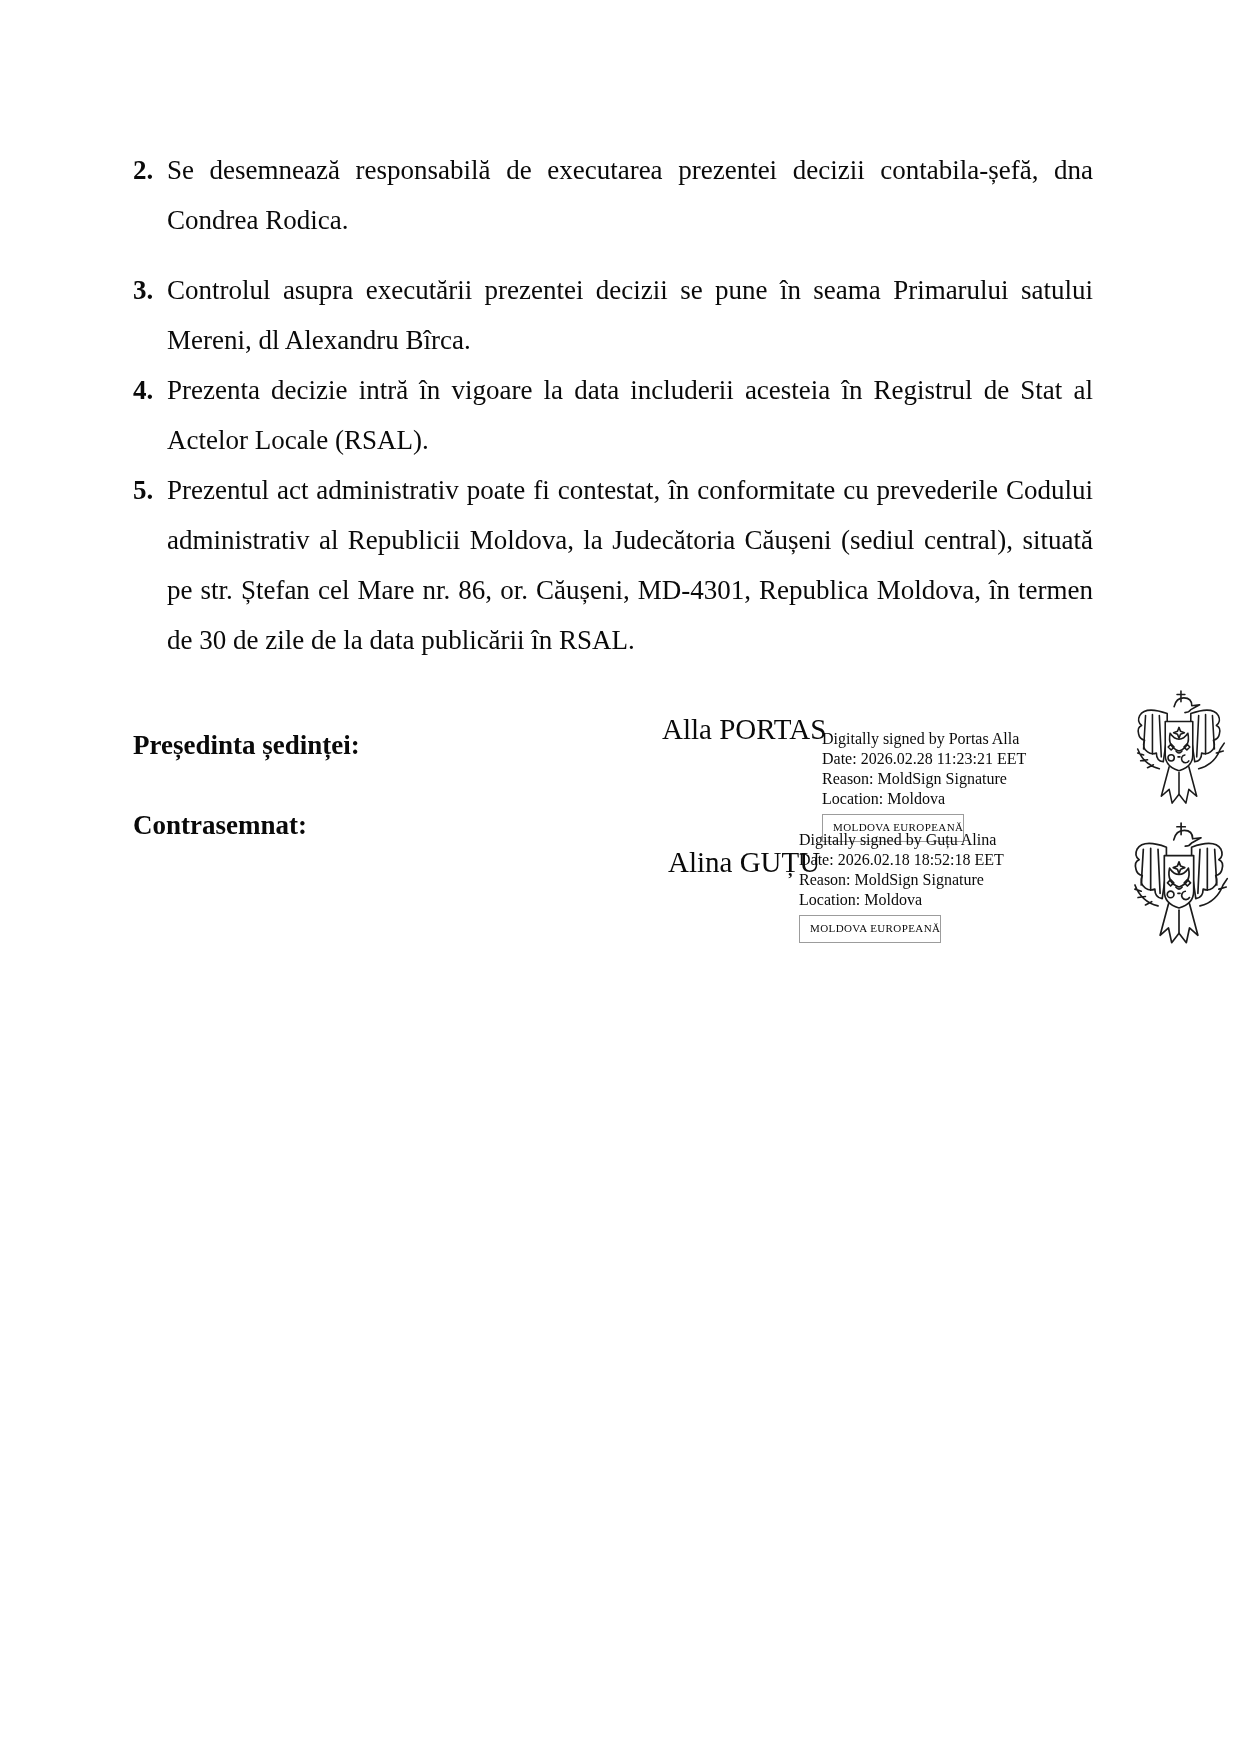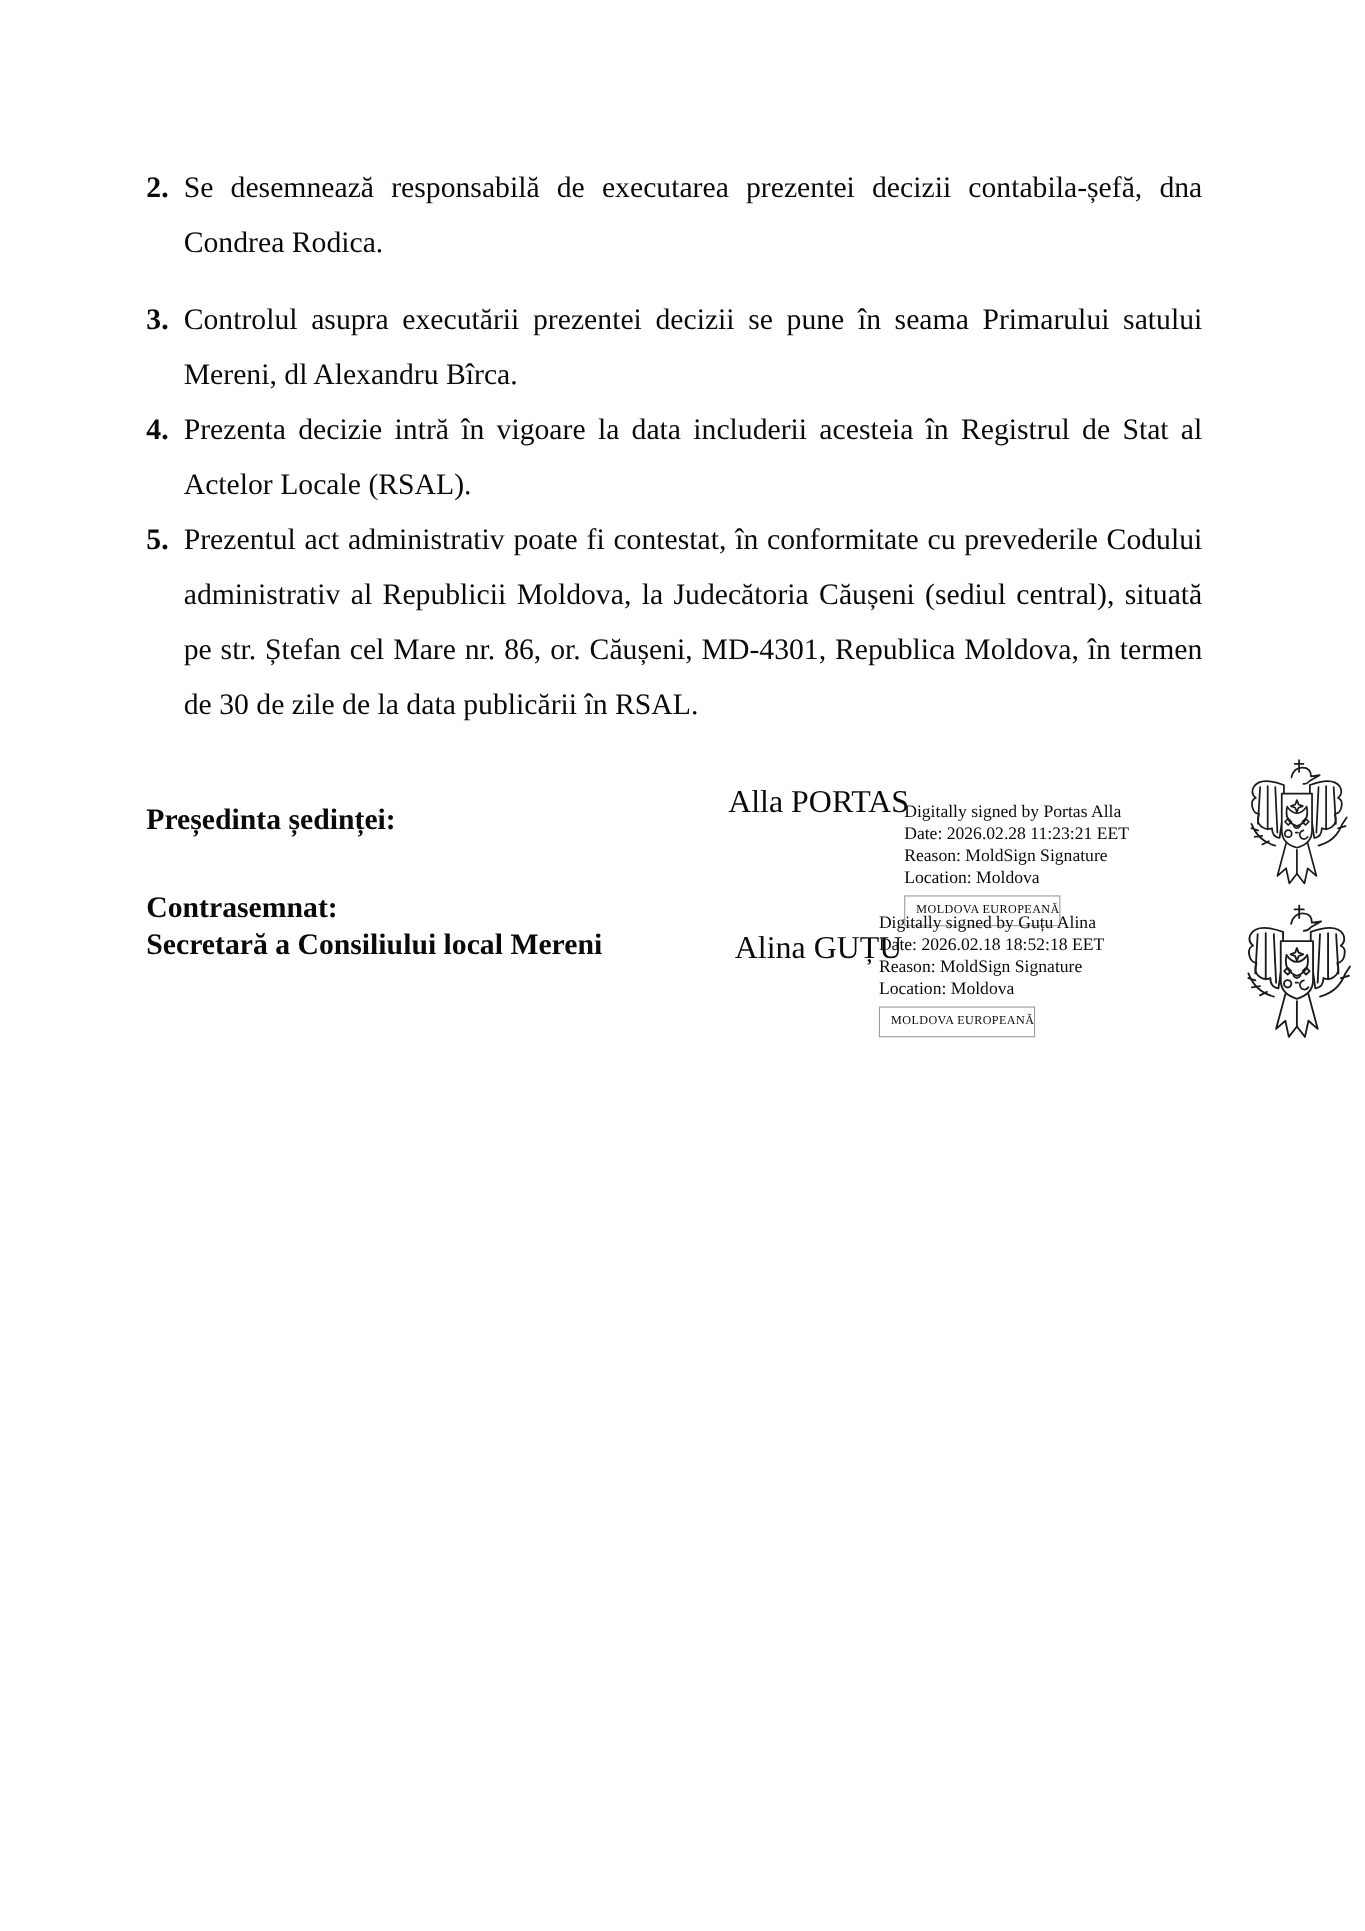--- a/index.html
+++ b/index.html
@@ -114,21 +114,20 @@
         <path d="M39 58 l3 -3 3 3 -3 3 z M55 58 l3 -3 3 3 -3 3 z"></path>
         <circle cx="42" cy="69" r="3.2"></circle>
         <path d="M56 66 a4 4 0 1 0 4 6"></path>
         <path d="M47 62 q3 4 6 0 M49 68 h2"></path>
       </g>
     </svg>
   </div>
 
   <div class="sig-label" style="left:133px;top:810px;">Contrasemnat:</div>
 
-  <div class="sig-label" style="left:133px;top:843px;">Secretară a Consiliului local Mereni</div>
 
   <div class="sig-name" style="left:668px;top:846px;text-align:right;">Alina GUȚU</div>
 
   <div class="stamp" style="left:799px;top:830px;">
     <div>Digitally signed by Guțu Alina</div>
     <div>Date: 2026.02.18 18:52:18 EET</div>
     <div>Reason: MoldSign Signature</div>
     <div>Location: Moldova</div>
     <div class="badge">MOLDOVA EUROPEANĂ</div>
   </div>

